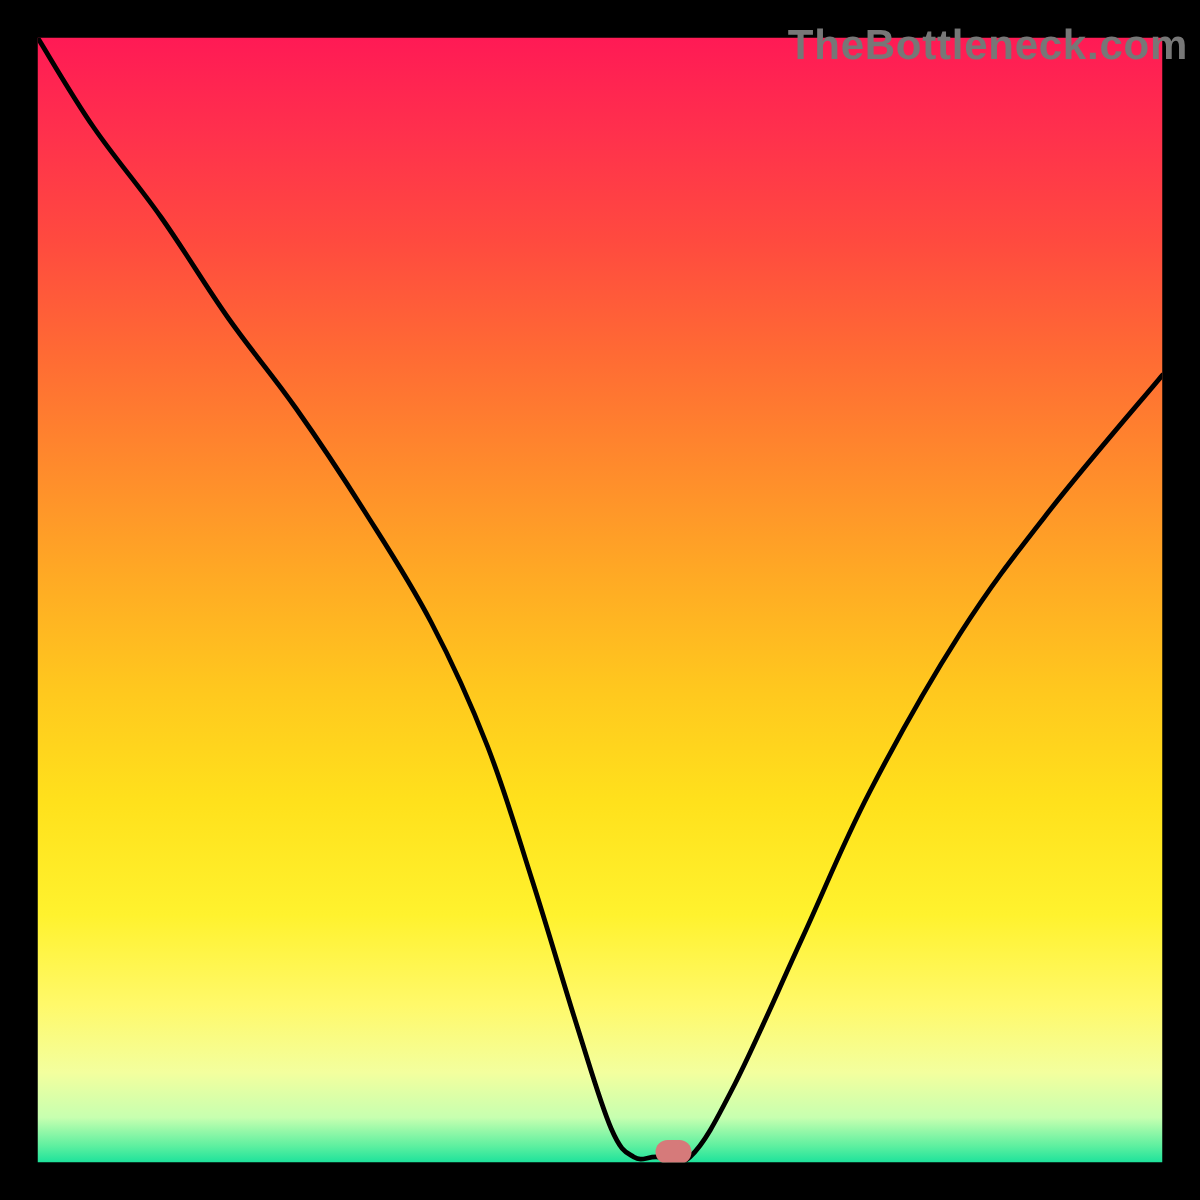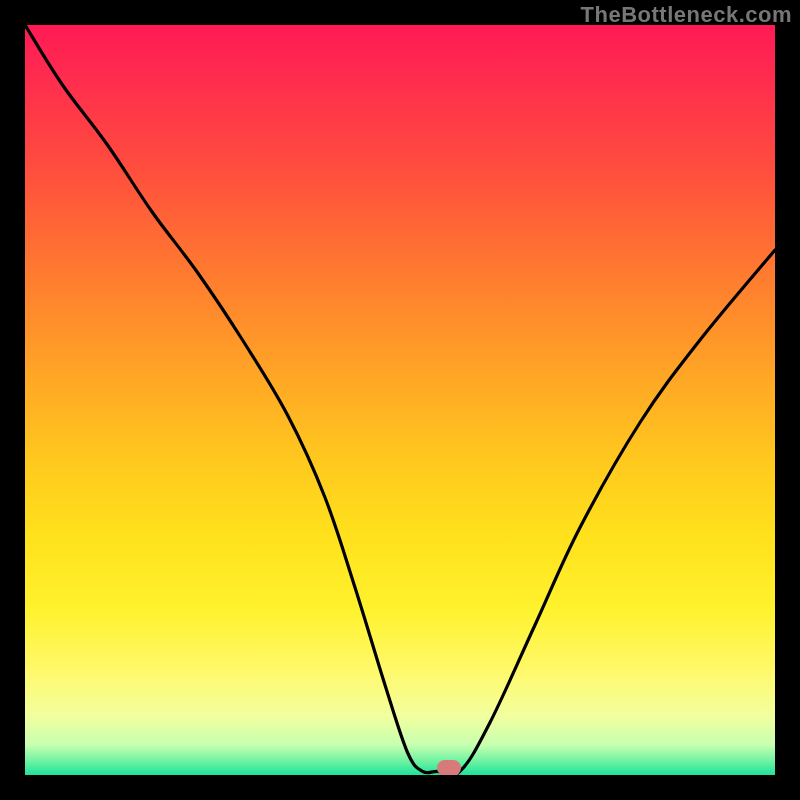--- a/index.html
+++ b/index.html
@@ -11,25 +11,25 @@
     overflow: hidden;
   }
   .frame {
     position: absolute;
     width: 800px;
     height: 800px;
     background: #000;
   }
   .watermark {
     position: absolute;
-    top: 2px;
+    top: 14px;
     right: 8px;
     color: #777;
     font-family: Arial, Helvetica, sans-serif;
-    font-size: 22px;
+    font-size: 28px;
     font-weight: bold;
     letter-spacing: 0.5px;
     z-index: 5;
   }
   .plot-area {
     position: absolute;
     left: 25px;
     top: 25px;
     width: 750px;
     height: 750px;

